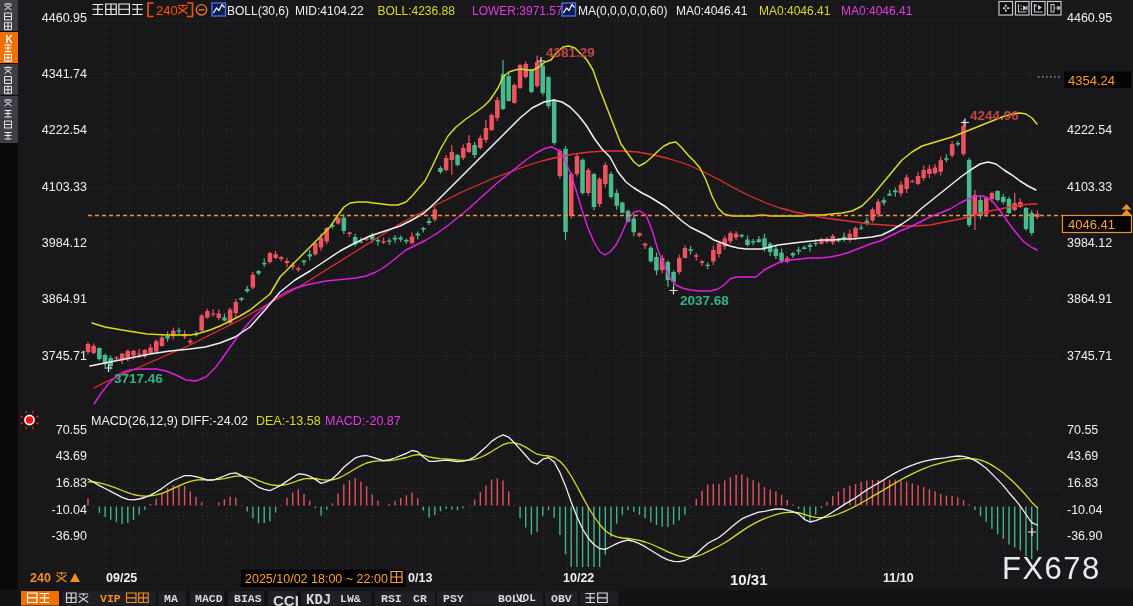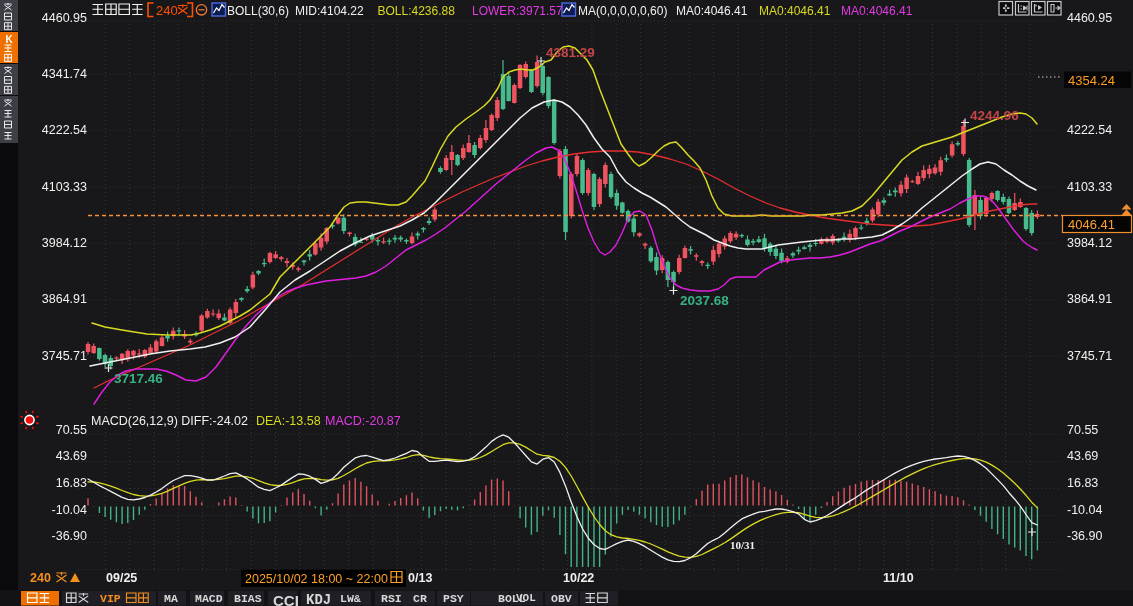--- a/index.html
+++ b/index.html
@@ -143,22 +143,23 @@
     <div style="position:absolute;left:325px;top:414px;color:#e23ae2;font-size:12.5px;font-weight:normal;font-family:'Liberation Sans',sans-serif;white-space:pre;letter-spacing:0px">MACD:-20.87</div>
     <div style="position:absolute;left:546px;top:45px;color:#c24747;font-size:13.5px;font-weight:bold;font-family:'Liberation Sans',sans-serif;white-space:pre;letter-spacing:0px">4381.29</div>
     <div style="position:absolute;left:970px;top:108px;color:#c24747;font-size:13.5px;font-weight:bold;font-family:'Liberation Sans',sans-serif;white-space:pre;letter-spacing:0px">4244.96</div>
     <div style="position:absolute;left:680px;top:293px;color:#35b383;font-size:13.5px;font-weight:bold;font-family:'Liberation Sans',sans-serif;white-space:pre;letter-spacing:0px">2037.68</div>
     <div style="position:absolute;left:114px;top:371px;color:#35b383;font-size:13.5px;font-weight:bold;font-family:'Liberation Sans',sans-serif;white-space:pre;letter-spacing:0px">3717.46</div>
     <div style="position:absolute;left:30px;top:571px;color:#f58f1e;font-size:12.5px;font-weight:bold;font-family:'Liberation Sans',sans-serif;white-space:pre;letter-spacing:0px">240</div>
     <div style="position:absolute;left:106px;top:571px;color:#f0f0f0;font-size:12.5px;font-weight:bold;font-family:'Liberation Sans',sans-serif;white-space:pre;letter-spacing:0px">09/25</div>
     <div style="position:absolute;left:245px;top:571.5px;color:#ffa028;font-size:12.5px;font-weight:normal;font-family:'Liberation Sans',sans-serif;white-space:pre;letter-spacing:0px">2025/10/02 18:00 ~ 22:00</div>
     <div style="position:absolute;left:408px;top:571px;color:#f0f0f0;font-size:12.5px;font-weight:bold;font-family:'Liberation Sans',sans-serif;white-space:pre;letter-spacing:0px">0/13</div>
     <div style="position:absolute;left:563px;top:571px;color:#f0f0f0;font-size:12.5px;font-weight:bold;font-family:'Liberation Sans',sans-serif;white-space:pre;letter-spacing:0px">10/22</div>
-    <div style="position:absolute;left:730px;top:539px;color:#f0f0f0;font-size:11px;font-weight:bold;font-family:Liberation Serif, serif;white-space:pre;letter-spacing:0px">10/31</div>
+    <div style="position:absolute;left:730px;top:571px;color:#f0f0f0;font-size:15px;font-weight:bold;font-family:Liberation Sans, sans-serif;white-space:pre;letter-spacing:0px">10/31</div>
     <div style="position:absolute;left:883px;top:571px;color:#f0f0f0;font-size:12.5px;font-weight:bold;font-family:'Liberation Sans',sans-serif;white-space:pre;letter-spacing:0px">11/10</div>
+    <div style="position:absolute;left:1002px;top:551px;color:#e8ecf2;font-size:31px;font-weight:normal;font-family:'Liberation Sans',sans-serif;white-space:pre;letter-spacing:1.5px">FX678</div>
     <div style="position:absolute;left:100px;top:592px;color:#f58f1e;font-size:11.5px;font-weight:bold;font-family:'Liberation Mono',sans-serif;white-space:pre;letter-spacing:0px">VIP</div>
     <div style="position:absolute;left:164px;top:592px;color:#d8d8d8;font-size:11.5px;font-weight:bold;font-family:'Liberation Mono',sans-serif;white-space:pre;letter-spacing:0px">MA</div>
     <div style="position:absolute;left:195px;top:592px;color:#d8d8d8;font-size:11.5px;font-weight:bold;font-family:'Liberation Mono',sans-serif;white-space:pre;letter-spacing:0px">MACD</div>
     <div style="position:absolute;left:234px;top:592px;color:#d8d8d8;font-size:11.5px;font-weight:bold;font-family:'Liberation Mono',sans-serif;white-space:pre;letter-spacing:0px">BIAS</div>
     <div style="position:absolute;left:273px;top:592px;color:#d8d8d8;font-size:15px;font-weight:bold;font-family:Liberation Sans, sans-serif;white-space:pre;letter-spacing:0px">CCI</div>
     <div style="position:absolute;left:306px;top:592px;color:#d8d8d8;font-size:14px;font-weight:bold;font-family:'Liberation Mono',sans-serif;white-space:pre;letter-spacing:0px">KDJ</div>
     <div style="position:absolute;left:340px;top:592px;color:#d8d8d8;font-size:11.5px;font-weight:bold;font-family:'Liberation Mono',sans-serif;white-space:pre;letter-spacing:0px">LW&amp;</div>
     <div style="position:absolute;left:381px;top:592px;color:#d8d8d8;font-size:11.5px;font-weight:bold;font-family:'Liberation Mono',sans-serif;white-space:pre;letter-spacing:0px">RSI</div>
     <div style="position:absolute;left:413px;top:592px;color:#d8d8d8;font-size:11.5px;font-weight:bold;font-family:'Liberation Mono',sans-serif;white-space:pre;letter-spacing:0px">CR</div>
     <div style="position:absolute;left:443px;top:592px;color:#d8d8d8;font-size:11.5px;font-weight:bold;font-family:'Liberation Mono',sans-serif;white-space:pre;letter-spacing:0px">PSY</div>

